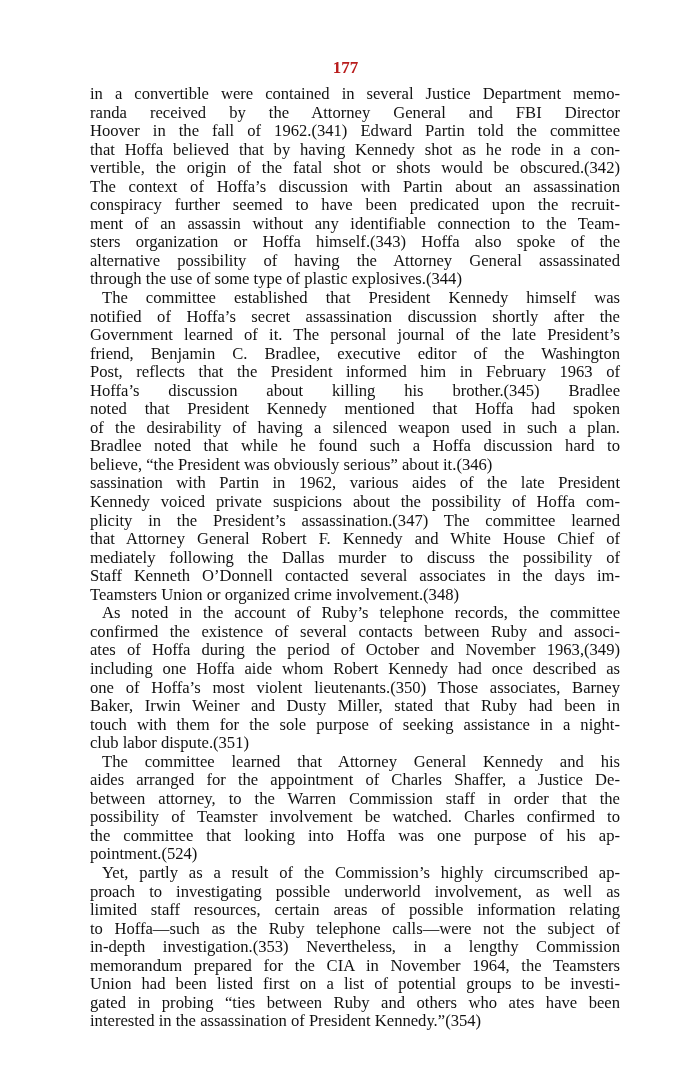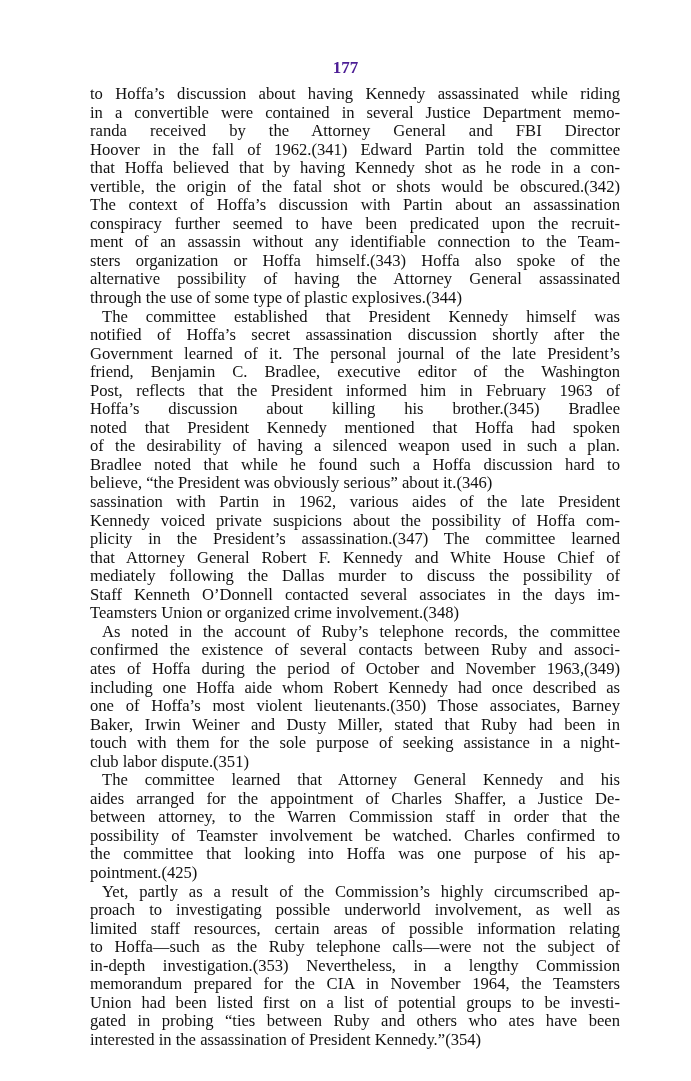--- a/index.html
+++ b/index.html
@@ -1,21 +1,21 @@
 <!DOCTYPE html>
 <html><head>
 <meta charset="utf-8">
 <style>
   html, body { margin: 0; padding: 0; background: #ffffff; }
   body { width: 691px; height: 1081px; position: relative; overflow: hidden; }
   .page-number {
     position: absolute; left: 0; width: 691px; top: 58px;
     text-align: center;
     font-family: "Liberation Serif", "DejaVu Serif", serif;
-    font-size: 17px; font-weight: bold; color: #4c1d95;
+    font-size: 17px; font-weight: bold; color: #b91c1c;
   }
   .body-text {
     position: absolute; left: 90px; top: 85px; width: 530px;
     font-family: "Liberation Serif", "DejaVu Serif", serif;
     font-size: 16.6px; line-height: 18.55px; color: #111;
   }
   .line {
     display: block; white-space: nowrap;
     text-align: justify; text-align-last: justify;
     height: 18.55px;
@@ -23,21 +23,20 @@
   .line.last { text-align-last: left; }
   .line.indent { padding-left: 12px; }
   .fn { }
 </style>
 </head>
 <body>
 
 <div class="page-number">177</div>
 <div class="body-text" id="body-text">
     <div>
-      <span class="line">to Hoffa’s discussion about having Kennedy assassinated while riding</span>
       <span class="line">in a convertible were contained in several Justice Department memo-</span>
       <span class="line">randa received by the Attorney General and FBI Director</span>
       <span class="line">Hoover in the fall of 1962.<span class="fn">(341)</span> Edward Partin told the committee</span>
       <span class="line">that Hoffa believed that by having Kennedy shot as he rode in a con-</span>
       <span class="line">vertible, the origin of the fatal shot or shots would be obscured.<span class="fn">(342)</span></span>
       <span class="line">The context of Hoffa’s discussion with Partin about an assassination</span>
       <span class="line">conspiracy further seemed to have been predicated upon the recruit-</span>
       <span class="line">ment of an assassin without any identifiable connection to the Team-</span>
       <span class="line">sters organization or Hoffa himself.<span class="fn">(343)</span> Hoffa also spoke of the</span>
       <span class="line">alternative possibility of having the Attorney General assassinated</span>
@@ -73,21 +72,21 @@
       <span class="line">Baker, Irwin Weiner and Dusty Miller, stated that Ruby had been in</span>
       <span class="line">touch with them for the sole purpose of seeking assistance in a night-</span>
       <span class="line last">club labor dispute.<span class="fn">(351)</span></span>
     </div>
     <div>
       <span class="line indent">The committee learned that Attorney General Kennedy and his</span>
       <span class="line">aides arranged for the appointment of Charles Shaffer, a Justice De-</span>
       <span class="line">between attorney, to the Warren Commission staff in order that the</span>
       <span class="line">possibility of Teamster involvement be watched. Charles confirmed to</span>
       <span class="line">the committee that looking into Hoffa was one purpose of his ap-</span>
-      <span class="line last">pointment.<span class="fn">(425)</span></span>
+      <span class="line last">pointment.<span class="fn">(524)</span></span>
     </div>
     <div>
       <span class="line indent">Yet, partly as a result of the Commission’s highly circumscribed ap-</span>
       <span class="line">proach to investigating possible underworld involvement, as well as</span>
       <span class="line">limited staff resources, certain areas of possible information relating</span>
       <span class="line">to Hoffa—such as the Ruby telephone calls—were not the subject of</span>
       <span class="line">in-depth investigation.<span class="fn">(353)</span> Nevertheless, in a lengthy Commission</span>
       <span class="line">memorandum prepared for the CIA in November 1964, the Teamsters</span>
       <span class="line">Union had been listed first on a list of potential groups to be investi-</span>
       <span class="line">gated in probing “ties between Ruby and others who ates have been</span>

